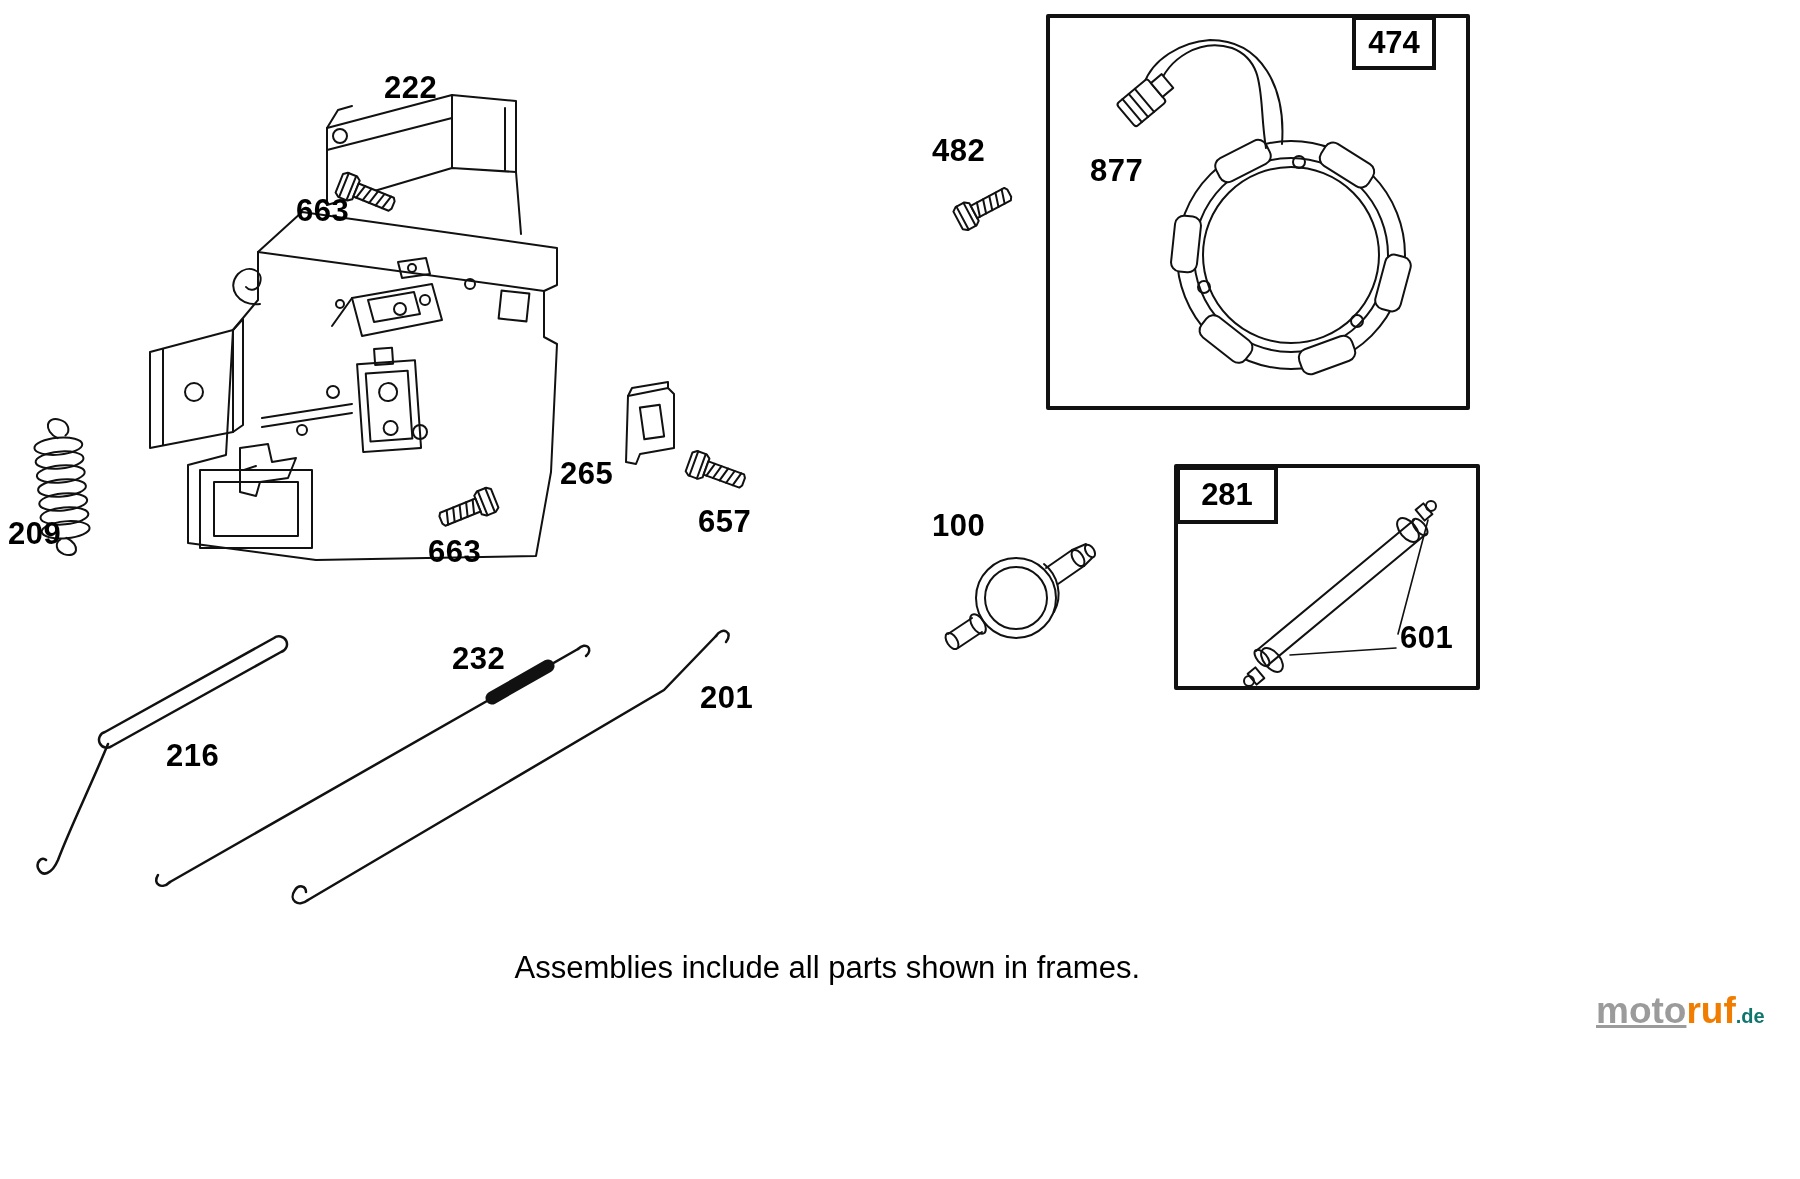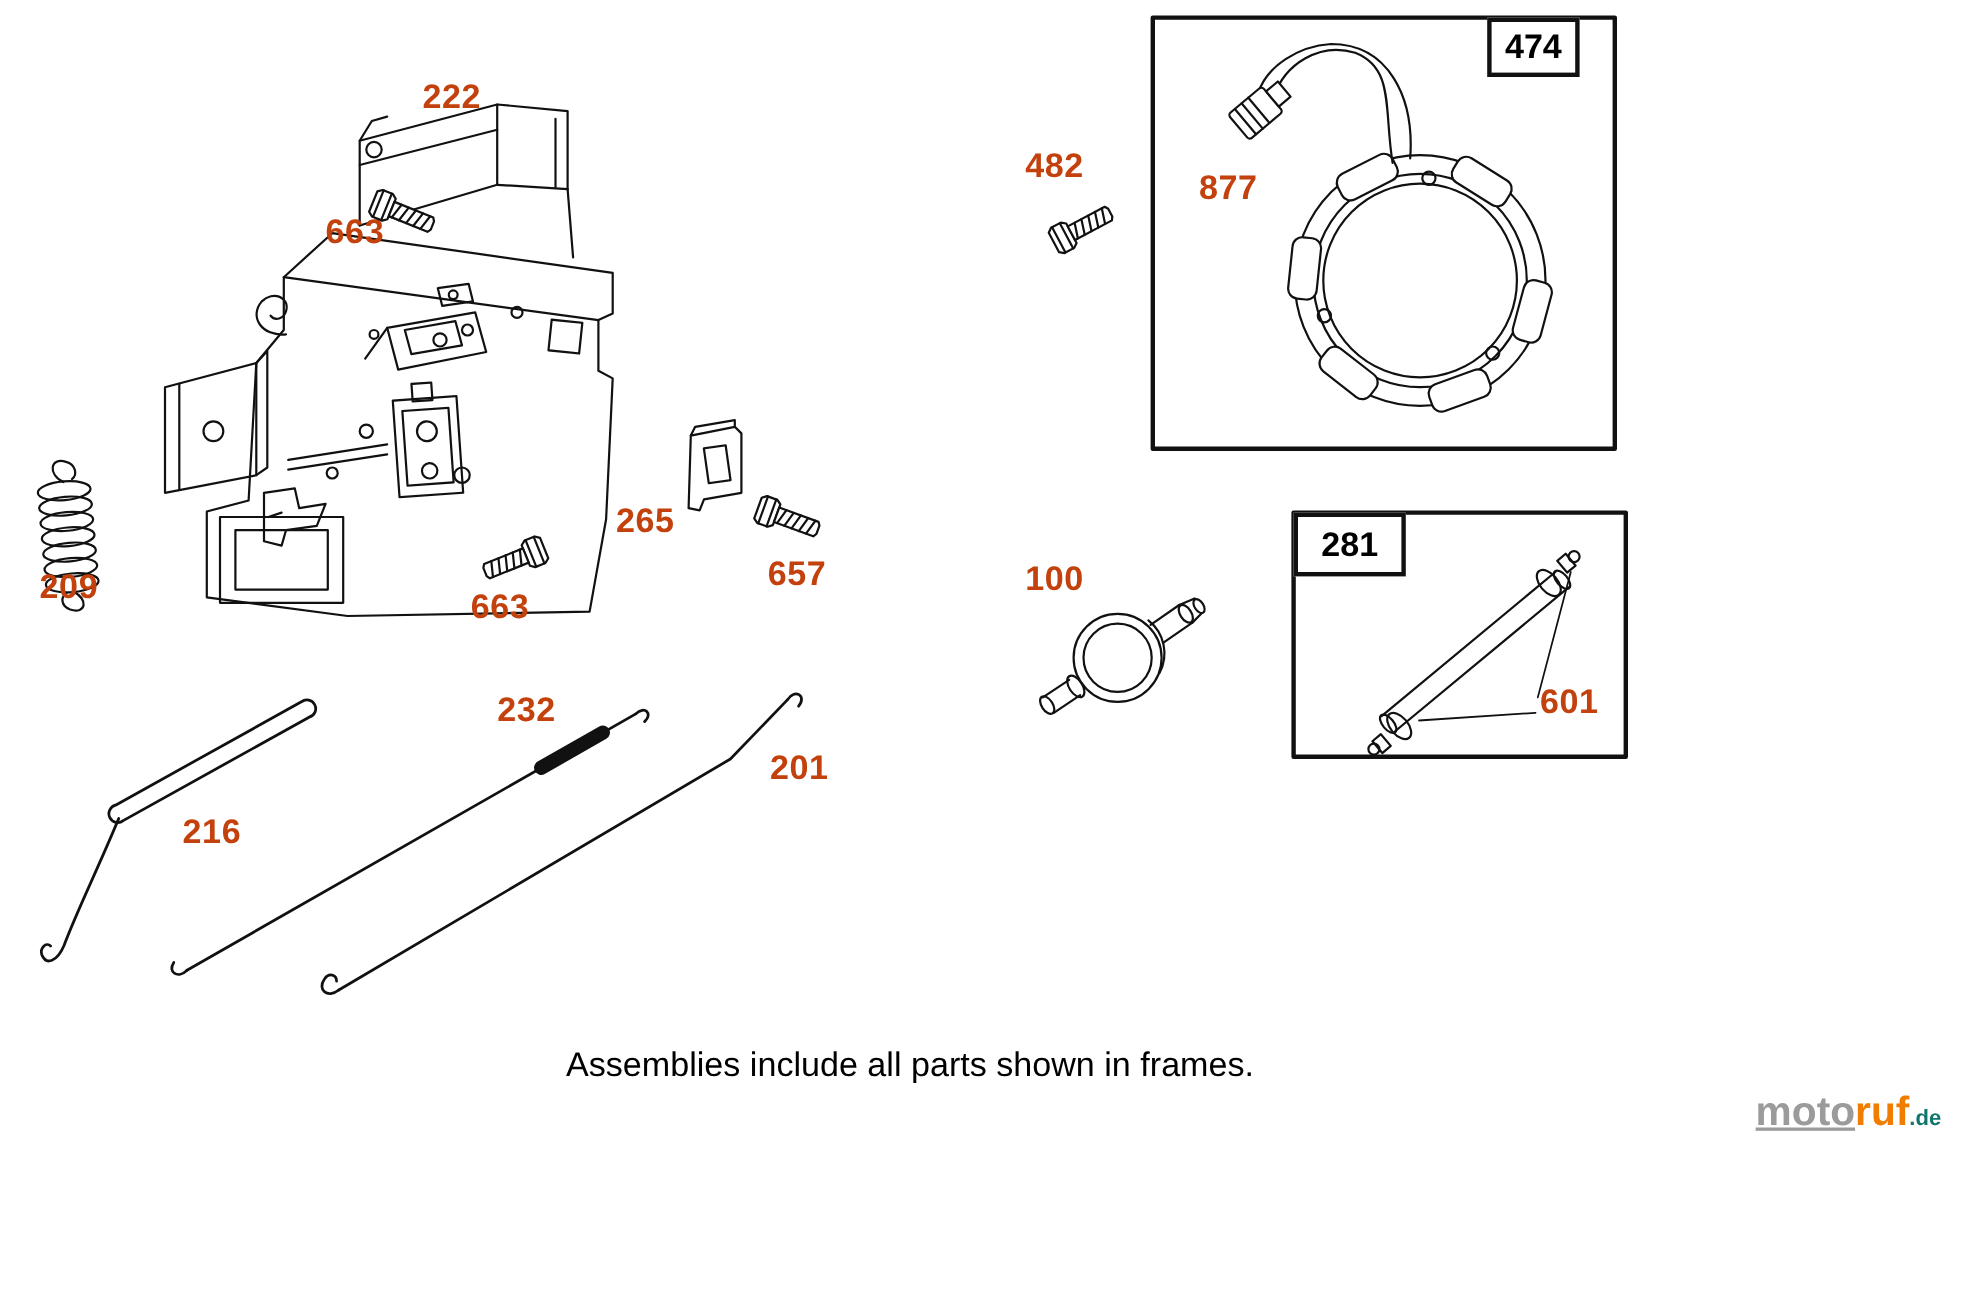--- a/index.html
+++ b/index.html
@@ -3,21 +3,21 @@
 <meta charset="utf-8">
 <style>
   html,body{margin:0;padding:0;background:#ffffff;}
   .canvas{
     position:relative;width:1800px;height:1179px;background:#ffffff;
     font-family:"Liberation Sans",sans-serif;overflow:hidden;color:#000;
   }
   .art{position:absolute;left:0;top:0;}
   .plabel{
     position:absolute;font-weight:700;font-size:31px;letter-spacing:.5px;
-    color:#c2410c;white-space:nowrap;
+    color:#000000;white-space:nowrap;
   }
   .framelabel{
     position:absolute;display:flex;align-items:center;justify-content:center;
     font-weight:700;font-size:31px;border:4px solid #111;background:#fff;
     box-sizing:border-box;
   }
   .caption{
     position:absolute;left:340px;top:950px;width:800px;text-align:right;
     font-size:31px;color:#000;
   }
@@ -225,26 +225,26 @@
         </g>
       <circle cx="1249" cy="681" r="5"></circle>
 
       <line x1="1398" y1="634" x2="1428" y2="520" stroke-width="1.6"></line>
       <line x1="1396" y1="648" x2="1290" y2="655" stroke-width="1.6"></line>
     </g>
   </svg>
 
   <div class="plabel" style="left:384px;top:70px">222</div>
   <div class="plabel" style="left:296px;top:193px">663</div>
-  <div class="plabel" style="left:36px;top:516px">209</div>
+  <div class="plabel" style="left:8px;top:516px">209</div>
   <div class="plabel" style="left:428px;top:534px">663</div>
   <div class="plabel" style="left:560px;top:456px">265</div>
   <div class="plabel" style="left:698px;top:504px">657</div>
   <div class="plabel" style="left:166px;top:738px">216</div>
-  <div class="plabel" style="left:452px;top:627px">232</div>
+  <div class="plabel" style="left:452px;top:641px">232</div>
   <div class="plabel" style="left:700px;top:680px">201</div>
   <div class="plabel" style="left:932px;top:133px">482</div>
   <div class="plabel" style="left:1090px;top:153px">877</div>
   <div class="plabel" style="left:932px;top:508px">100</div>
   <div class="plabel" style="left:1400px;top:620px">601</div>
 
   <div class="framelabel" style="left:1352px;top:16px;width:84px;height:54px">474</div>
   <div class="framelabel" style="left:1176px;top:466px;width:102px;height:58px">281</div>
 
   <div class="caption">Assemblies include all parts shown in frames.</div>

